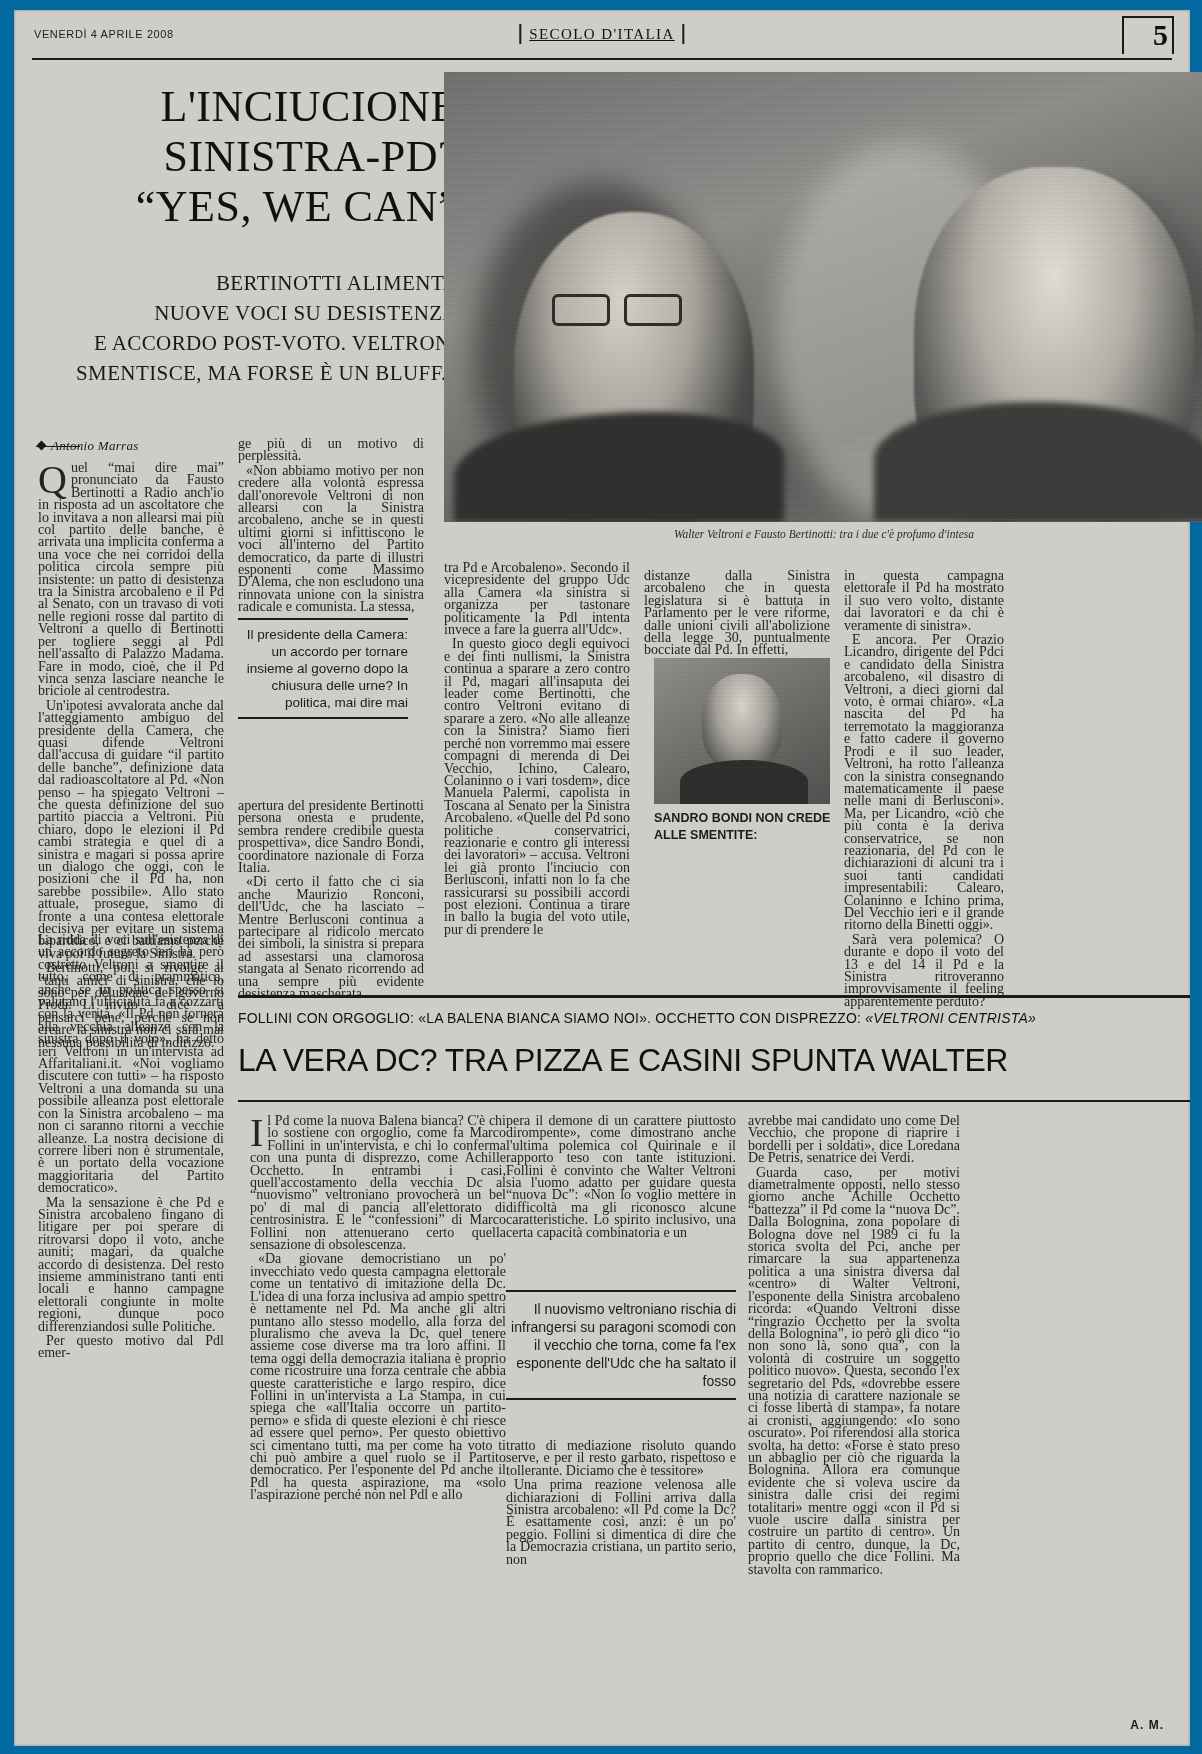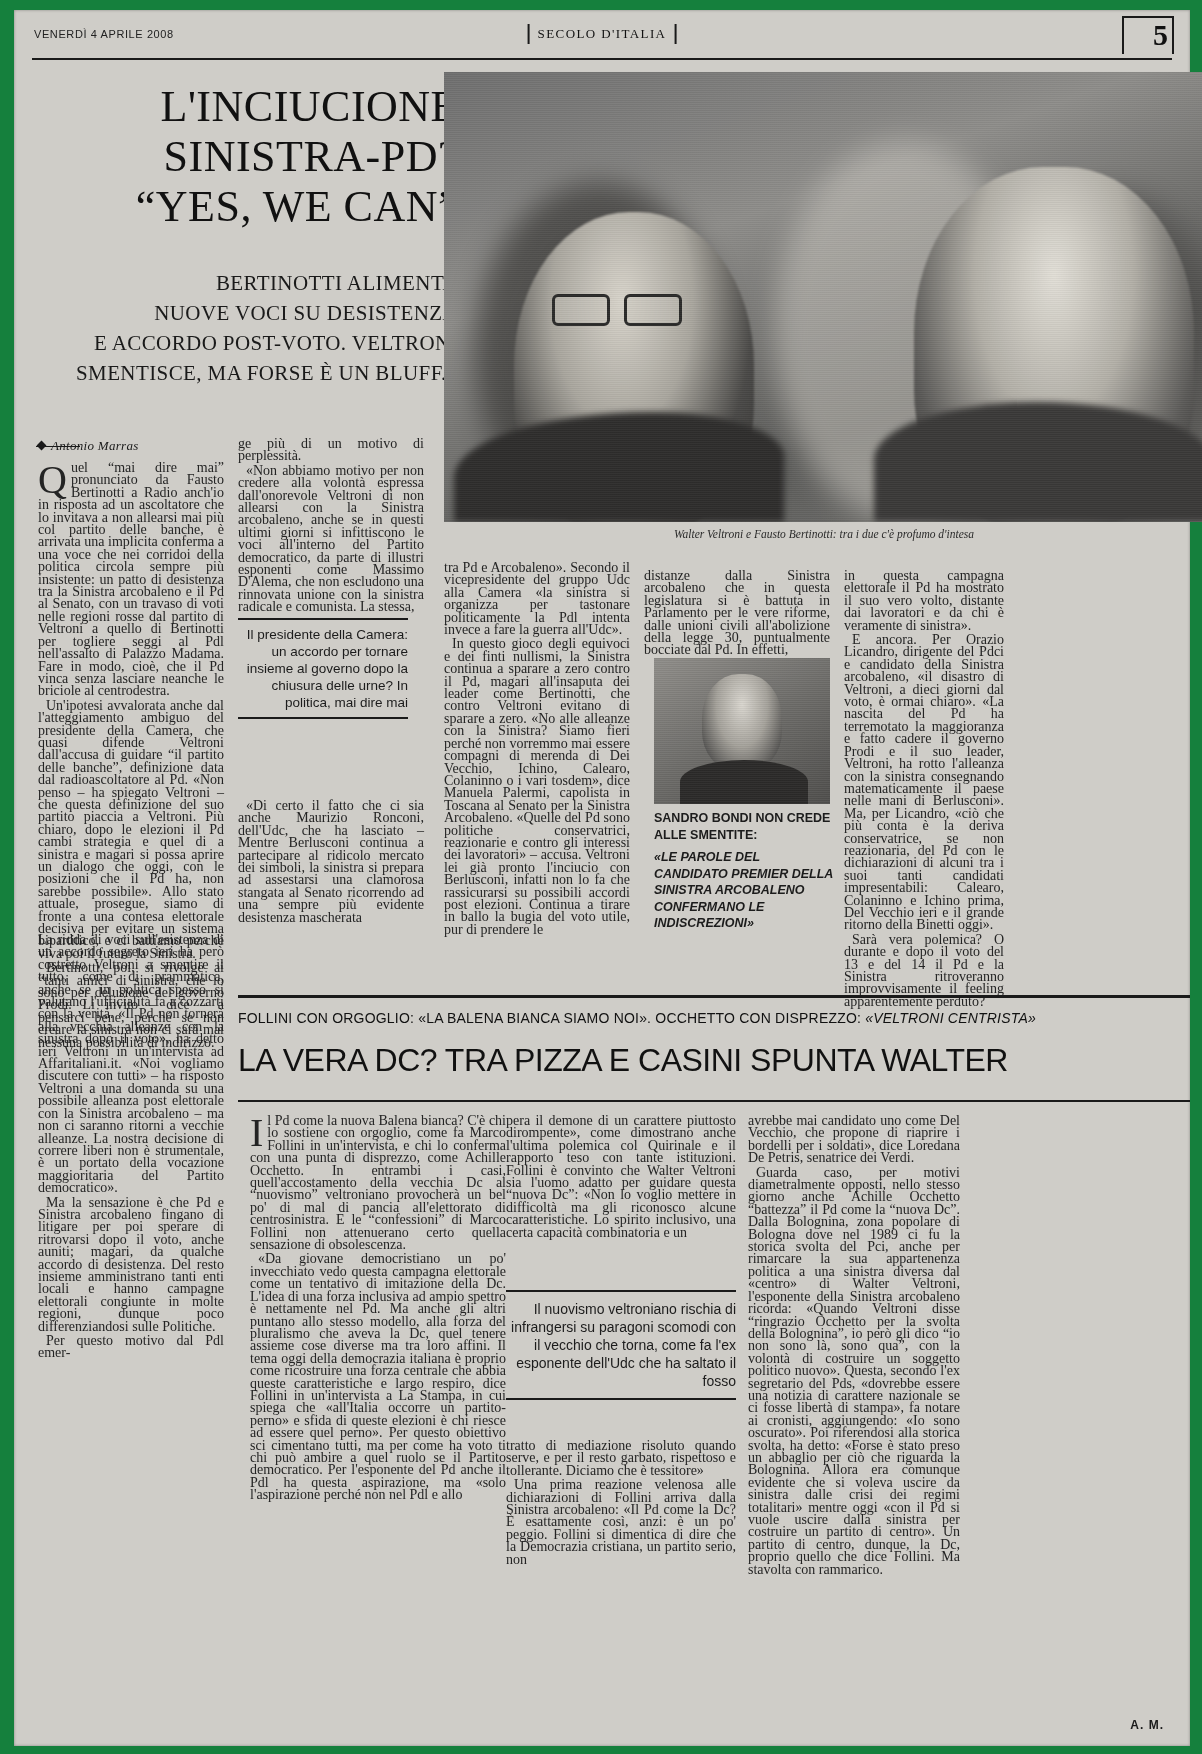--- a/index.html
+++ b/index.html
@@ -4,21 +4,21 @@
 <style>
   html, body {
     margin: 0;
     padding: 0;
     background: #8a8a8a;
   }
   .page {
     position: relative;
     width: 1202px;
     height: 1754px;
-    background: #15803d;
+    background: #0369a1;
     overflow: hidden;
     font-family: "Liberation Serif", serif;
     color: #1a1a1a;
   }
   .sheet {
     position: absolute;
     left: 14px;
     top: 10px;
     width: 1176px;
     height: 1736px;
@@ -38,24 +38,25 @@
     font-size: 11px;
     letter-spacing: .6px;
     font-family: "Liberation Sans", sans-serif;
     color: #222;
   }
   .masthead .title {
     position: absolute;
     left: 50%;
     transform: translateX(-50%);
     top: 2px;
-    font-size: 13px;
+    font-size: 15px;
     letter-spacing: 1.4px;
     font-family: "Liberation Serif", serif;
     color: #111;
+    text-decoration: underline;
   }
   .masthead .title:before,
   .masthead .title:after {
     content: "";
     position: absolute;
     top: -2px;
     width: 2px; height: 20px;
     background: #1a1a1a;
   }
   .masthead .title:before { left: -10px; }
@@ -416,40 +417,40 @@
     </div>
 
     <div class="col" id="a1c2">
       <p class="first">ge più di un motivo di perplessità.</p>
       <p>«Non abbiamo motivo per non credere alla volontà espressa dall'onorevole Veltroni di non allearsi con la Sinistra arcobaleno, anche se in questi ultimi giorni si infittiscono le voci all'interno del Partito democratico, da parte di illustri esponenti come Massimo D'Alema, che non escludono una rinnovata unione con la sinistra radicale e comunista. La stessa,</p>
     </div>
 
     <div class="pullquote" id="pq1">Il presidente della Camera: un accordo per tornare insieme al governo dopo la chiusura delle urne? In politica, mai dire mai</div>
 
     <div class="col" style="left:224px; top:790px; width:186px;">
+      <p class="first">apertura del presidente Bertinotti persona onesta e prudente, sembra rendere credibile questa prospettiva», dice Sandro Bondi, coordinatore nazionale di Forza Italia.</p>
       <p>«Di certo il fatto che ci sia anche Maurizio Ronconi, dell'Udc, che ha lasciato – Mentre Berlusconi continua a partecipare al ridicolo mercato dei simboli, la sinistra si prepara ad assestarsi una clamorosa stangata al Senato ricorrendo ad una sempre più evidente desistenza mascherata</p>
     </div>
 
     <div class="col" id="a1c3">
       <p class="first">tra Pd e Arcobaleno». Secondo il vicepresidente del gruppo Udc alla Camera «la sinistra si organizza per tastonare politicamente la Pdl intenta invece a fare la guerra all'Udc».</p>
       <p>In questo gioco degli equivoci e dei finti nullismi, la Sinistra continua a sparare a zero contro il Pd, magari all'insaputa dei leader come Bertinotti, che contro Veltroni evitano di sparare a zero. «No alle alleanze con la Sinistra? Siamo fieri perché non vorremmo mai essere compagni di merenda di Dei Vecchio, Ichino, Calearo, Colaninno o i vari tosdem», dice Manuela Palermi, capolista in Toscana al Senato per la Sinistra Arcobaleno. «Quelle del Pd sono politiche conservatrici, reazionarie e contro gli interessi dei lavoratori» – accusa. Veltroni lei già pronto l'inciucio con Berlusconi, infatti non lo fa che rassicurarsi su possibili accordi post elezioni. Continua a tirare in ballo la bugia del voto utile, pur di prendere le</p>
     </div>
 
     <div class="col" id="a1c4">
       <p class="first">distanze dalla Sinistra arcobaleno che in questa legislatura si è battuta in Parlamento per le vere riforme, dalle unioni civili all'abolizione della legge 30, puntualmente bocciate dal Pd. In effetti,</p>
     </div>
 
     <div class="inset">
       <div class="head"></div>
       <div class="body"></div>
       <div class="grain"></div>
     </div>
     <div class="insetcap">
       <div class="smallcaps">SANDRO BONDI NON CREDE ALLE SMENTITE:</div>
-      <div class="smallcaps q" style="margin-top:6px;">«LE PAROLE DEL CANDIDATO PREMIER DELLA SINISTRA ARCOBALENO CONFERMANO LE INDISCREZIONI»</div>
     </div>
 
     <div class="col" id="a1c5">
       <p class="first">in questa campagna elettorale il Pd ha mostrato il suo vero volto, distante dai lavoratori e da chi è veramente di sinistra».</p>
       <p>E ancora. Per Orazio Licandro, dirigente del Pdci e candidato della Sinistra arcobaleno, «il disastro di Veltroni, a dieci giorni dal voto, è ormai chiaro». «La nascita del Pd ha terremotato la maggioranza e fatto cadere il governo Prodi e il suo leader, Veltroni, ha rotto l'alleanza con la sinistra consegnando matematicamente il paese nelle mani di Berlusconi». Ma, per Licandro, «ciò che più conta è la deriva conservatrice, se non reazionaria, del Pd con le dichiarazioni di alcuni tra i suoi tanti candidati impresentabili: Calearo, Colaninno e Ichino prima, Del Vecchio ieri e il grande ritorno della Binetti oggi».</p>
       <p>Sarà vera polemica? O durante e dopo il voto del 13 e del 14 il Pd e la Sinistra ritroveranno improvvisamente il feeling apparentemente perduto?</p>
     </div>
 
     <div class="col" id="a1c1b">
       <p class="first">La ridda di voci sull'esistenza di un accordo segreto ieri ha però costretto Veltroni a smentire il tutto, come di prammatica, anche se in politica spesso si valutano l'ufficialità fa a cozzarti con la verità. «Il Pd non tornerà alla vecchia alleanze con la sinistra dopo il voto», ha detto ieri Veltroni in un'intervista ad Affaritaliani.it. «Noi vogliamo discutere con tutti» – ha risposto Veltroni a una domanda su una possibile alleanza post elettorale con la Sinistra arcobaleno – ma non ci saranno ritorni a vecchie alleanze. La nostra decisione di correre liberi non è strumentale, è un portato della vocazione maggioritaria del Partito democratico».</p>

